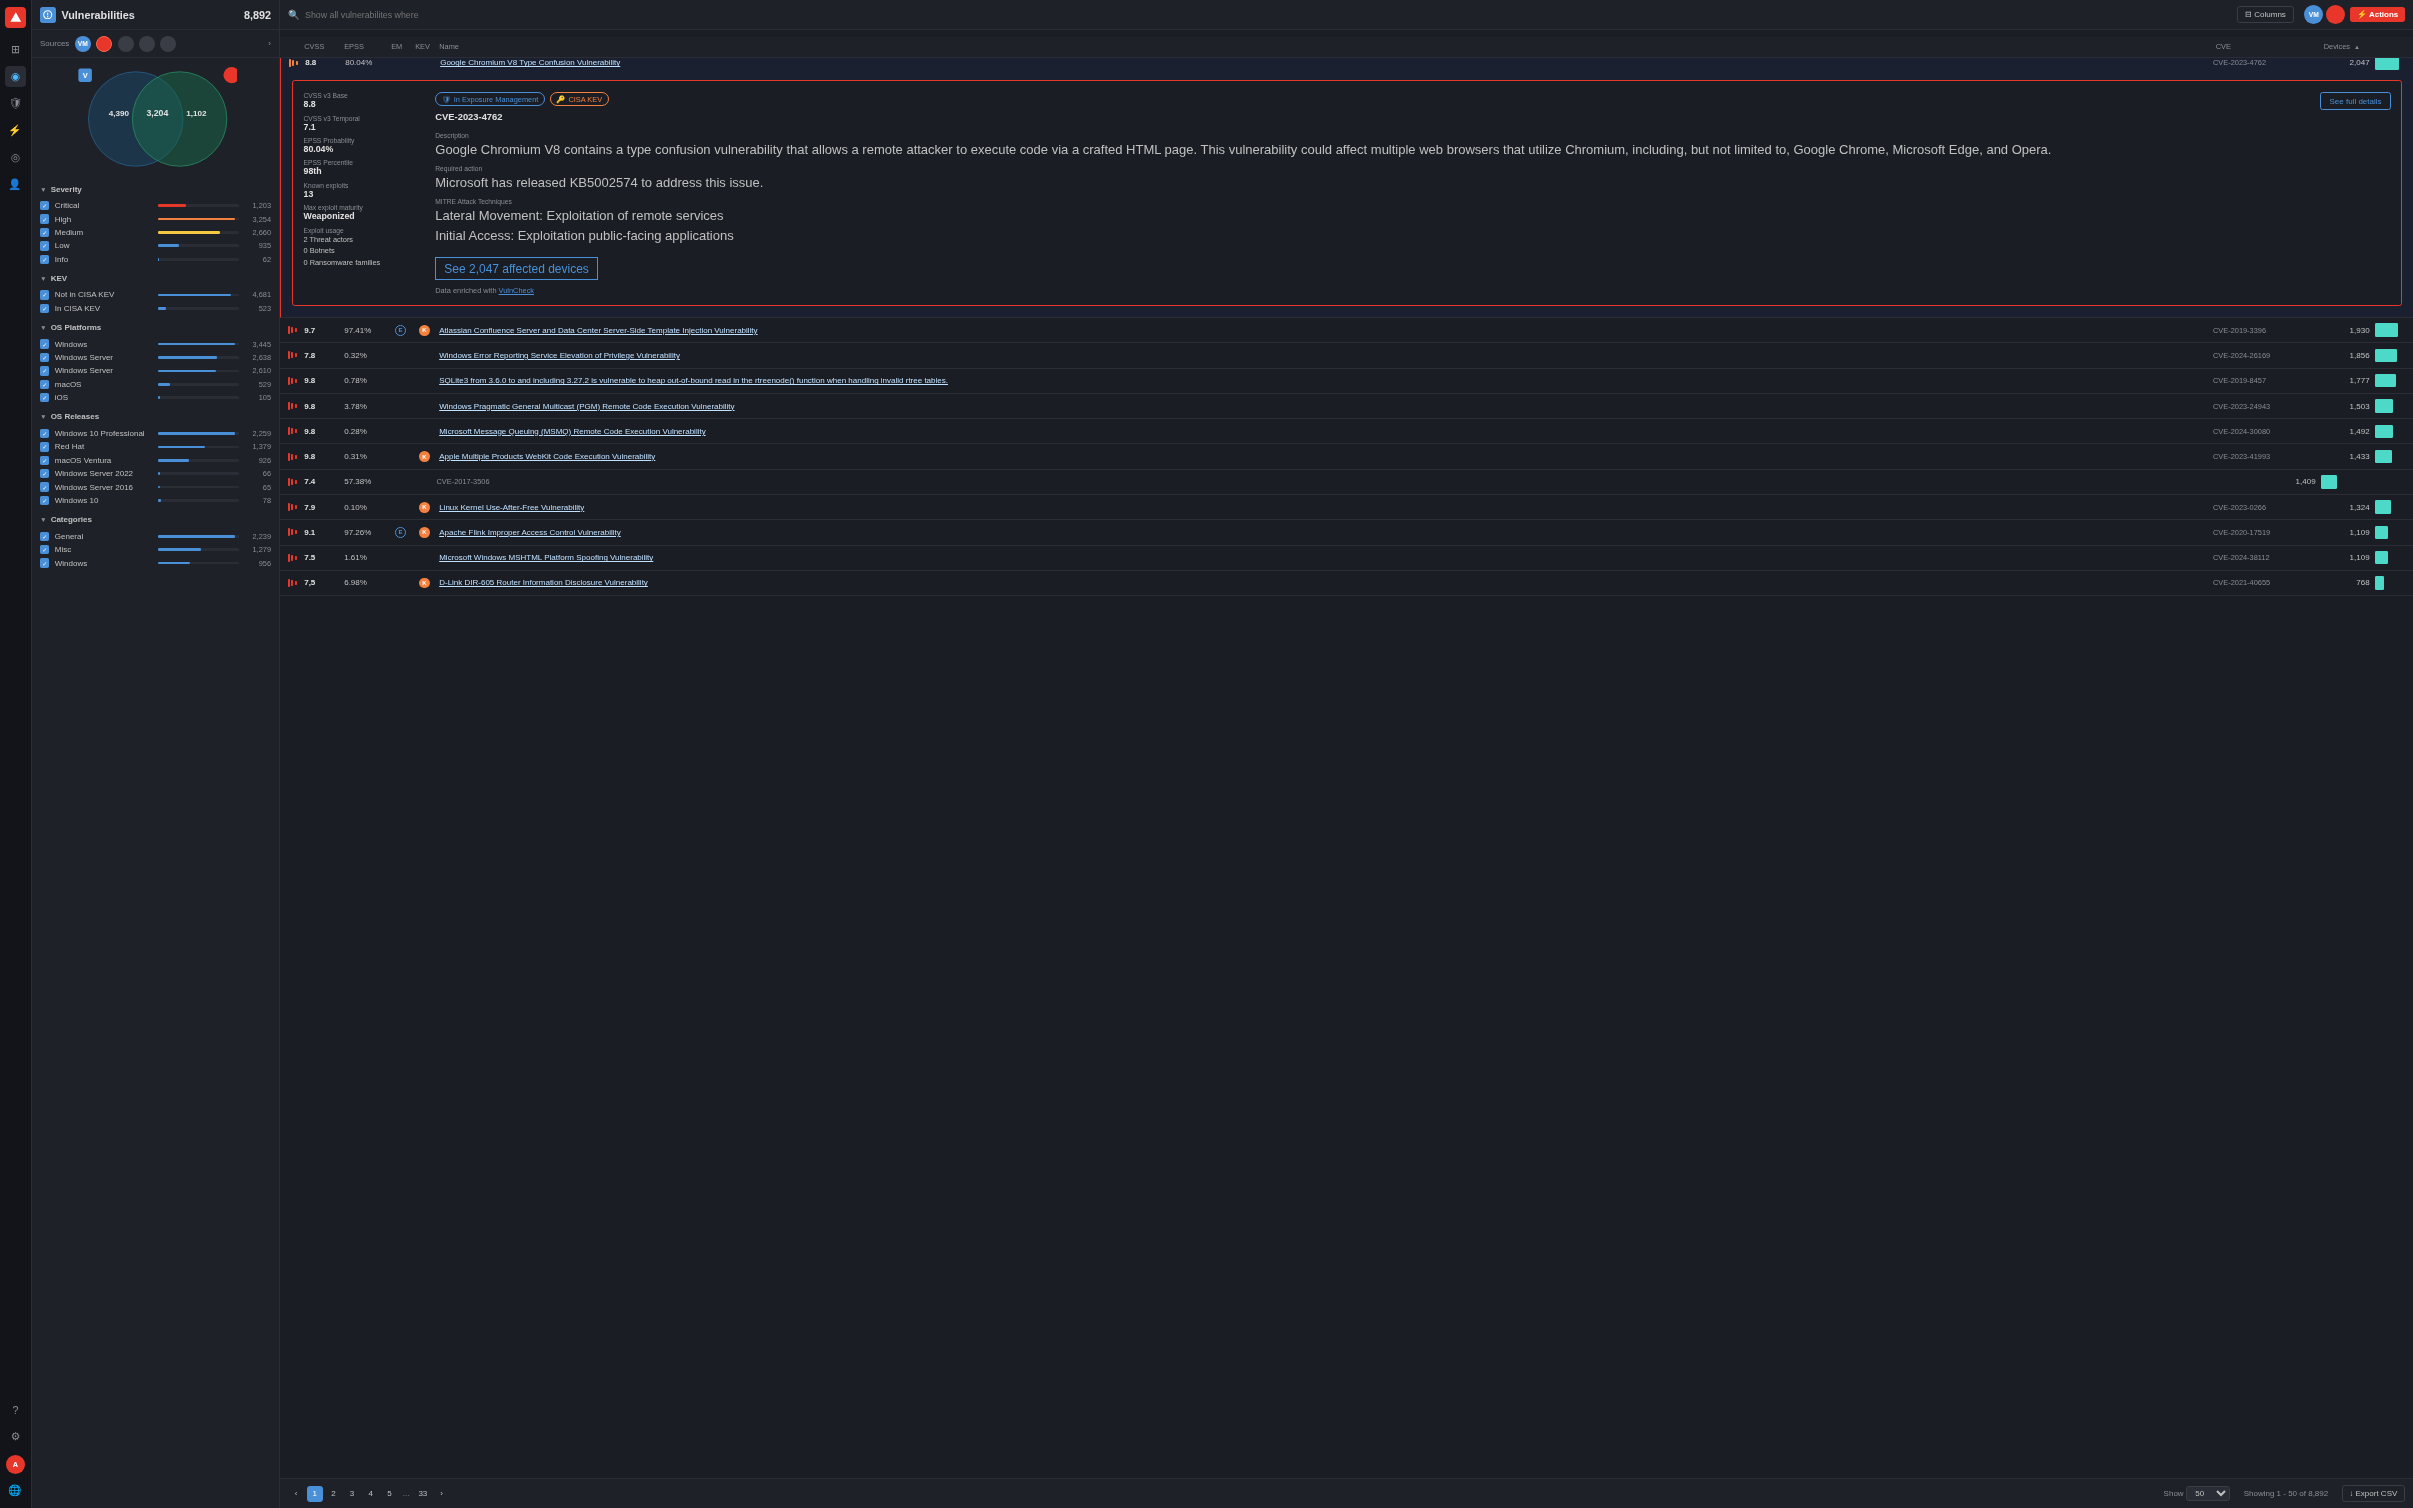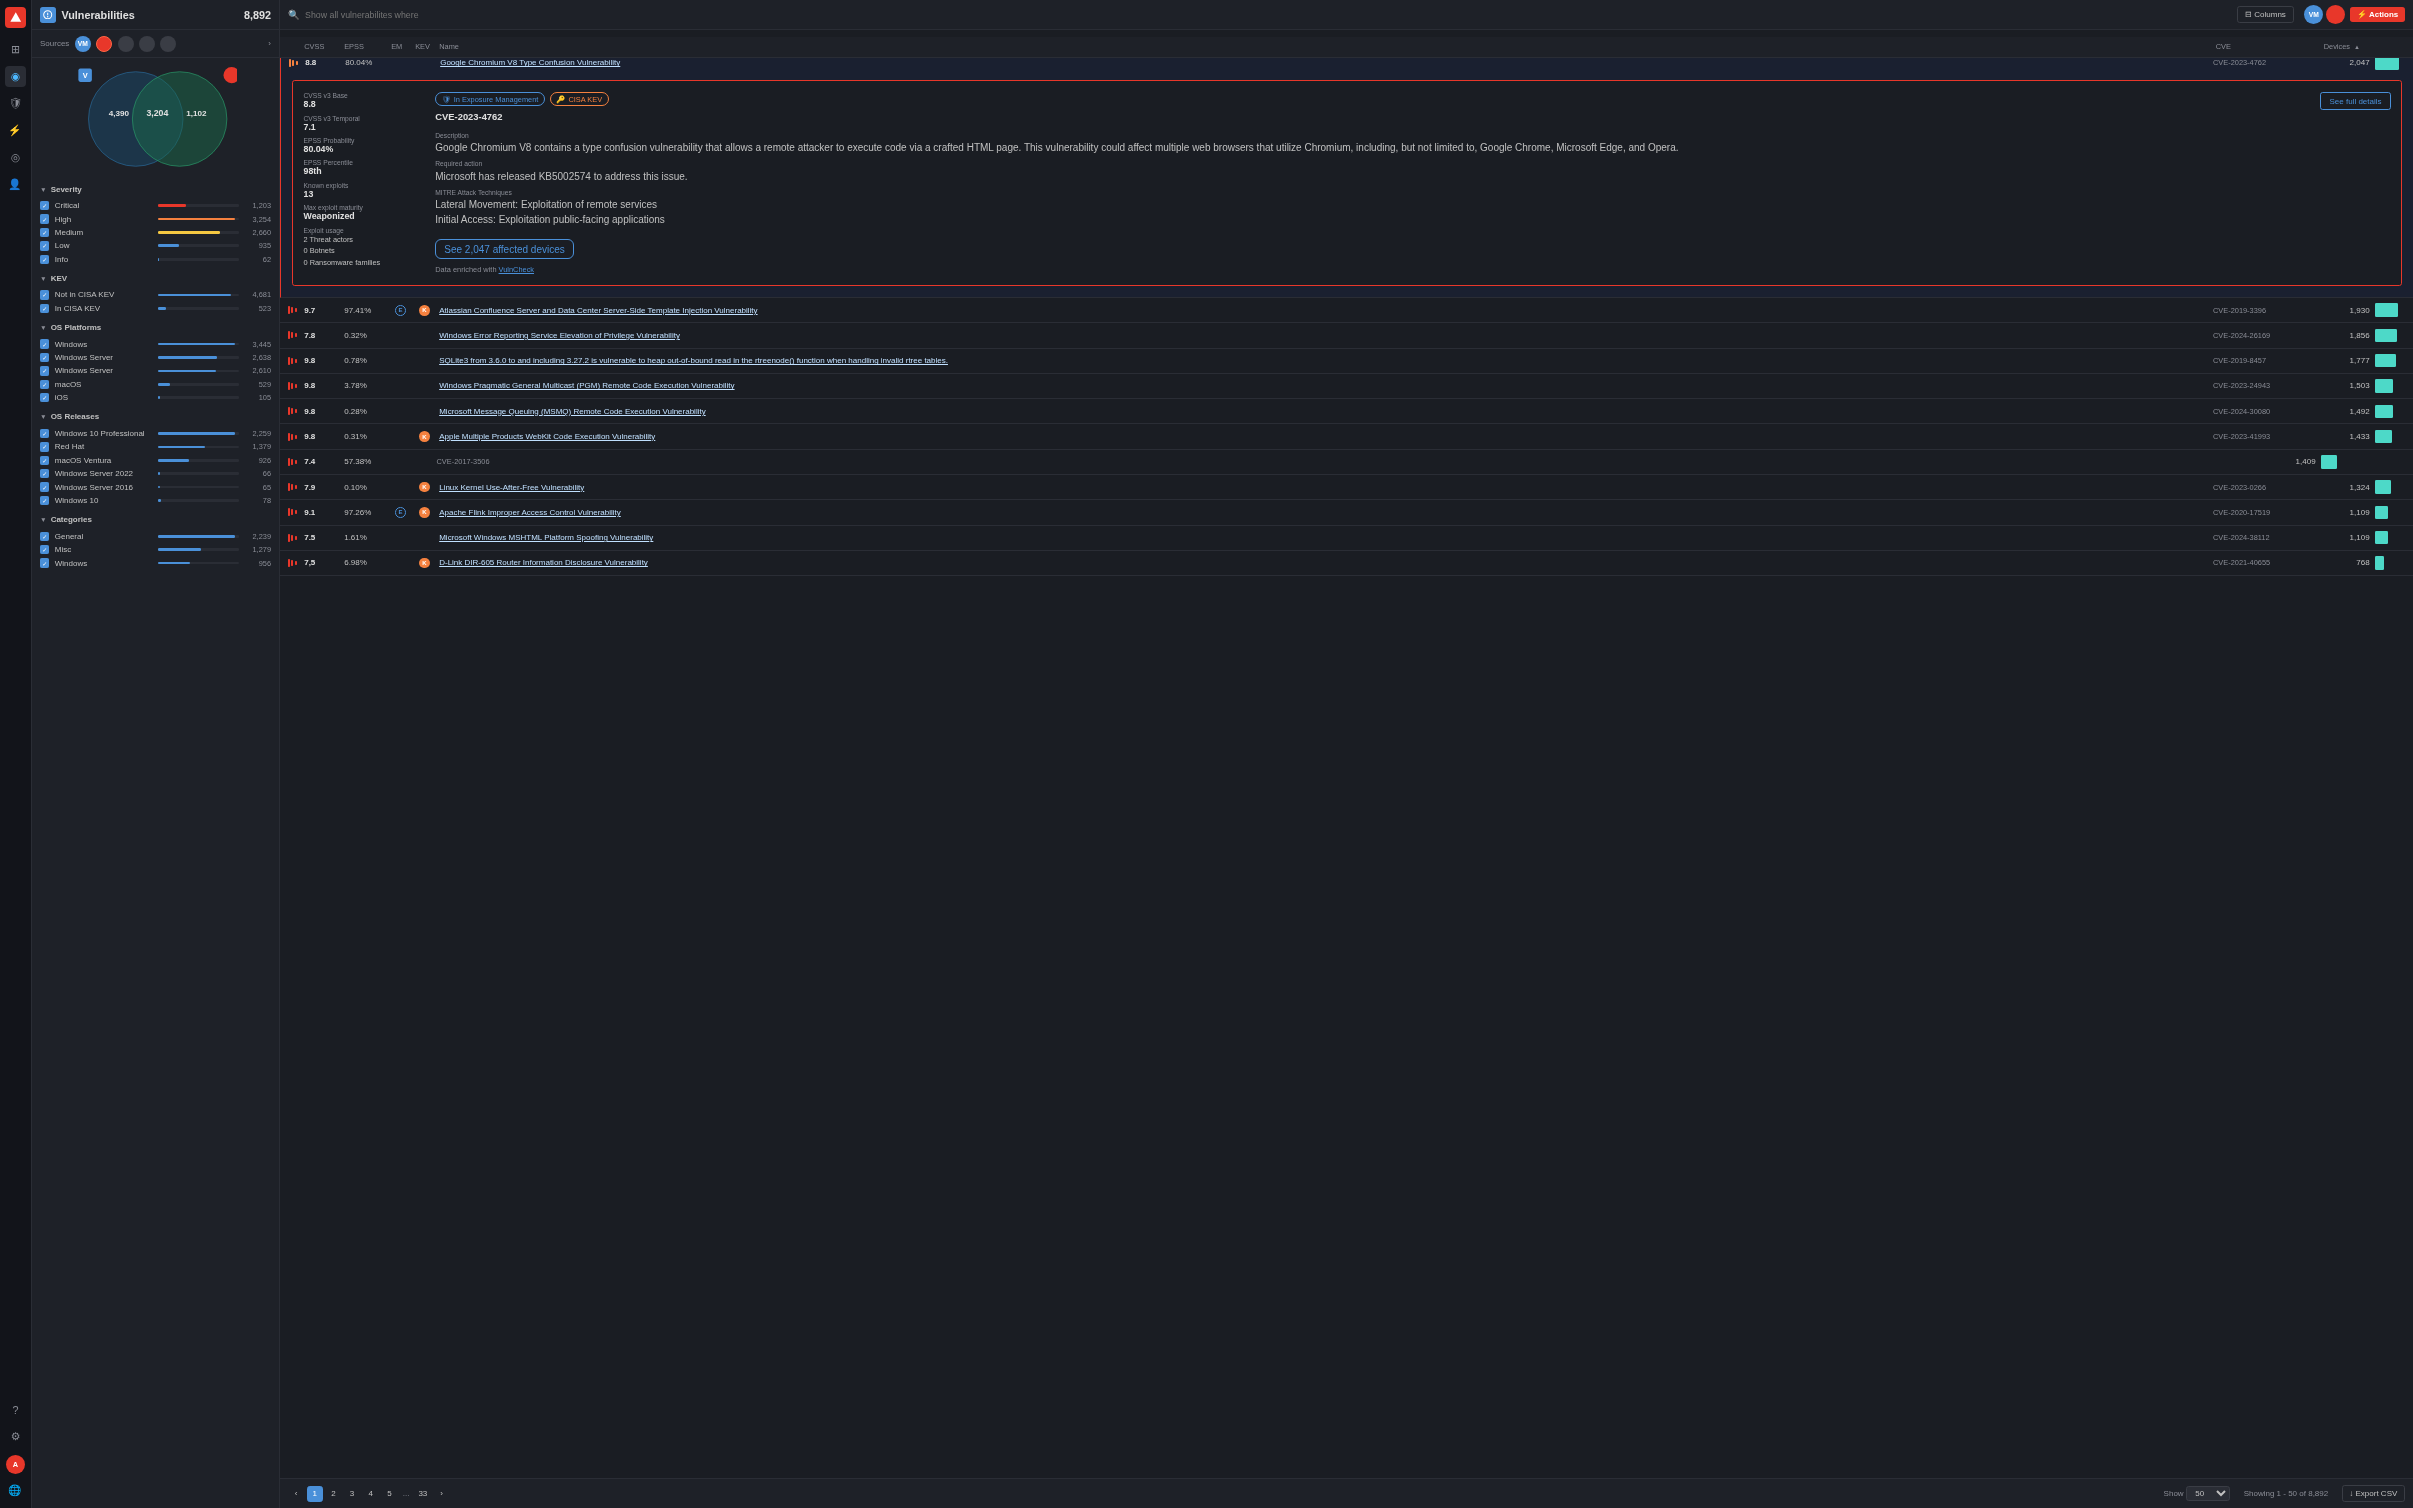--- a/index.html
+++ b/index.html
@@ -218,41 +218,41 @@
       padding: 1.3px 5.4px; font-size: 7.4px; color: #4a90d9;
     }
     .badge-kev {
       display: flex; align-items: center; gap: 2.7px;
       border: 0.7px solid #f5813f; border-radius: 8px;
       padding: 1.3px 5.4px; font-size: 7.4px; color: #f5813f;
     }
 
     .detail-cve-id { font-size: 9.4px; font-weight: 700; color: #e0e0e0; margin-bottom: 4px; }
     .detail-section-label { font-size: 6.7px; color: #8a8d96; margin-bottom: 1.3px; margin-top: 5.4px; }
-    .detail-section-val { font-size: 10px; color: #c0c0c0; line-height: 1.5; }
+    .detail-section-val { font-size: 13px; color: #c0c0c0; line-height: 1.5; }
 
     .detail-stat { margin-bottom: 5.4px; }
 
     .btn-full-details {
       padding: 3.4px 8px;
       background: transparent;
       border: 0.7px solid #4a90d9;
       border-radius: 2.7px;
       color: #4a90d9;
       font-size: 8px;
       cursor: pointer;
       white-space: nowrap;
     }
     .btn-affected {
       padding: 3.4px 8px;
       background: transparent;
       border: 0.7px solid #4a90d9;
-      border-radius: 6px;
+      border-radius: 0;
       color: #4a90d9;
-      font-size: 10px;
+      font-size: 12px;
       cursor: pointer;
       margin-top: 5.4px;
       display: inline-block;
     }
 
     
     .table-footer {
       height: 30px;
       background: #1e2128;
       border-top: 0.7px solid #2a2d35;

